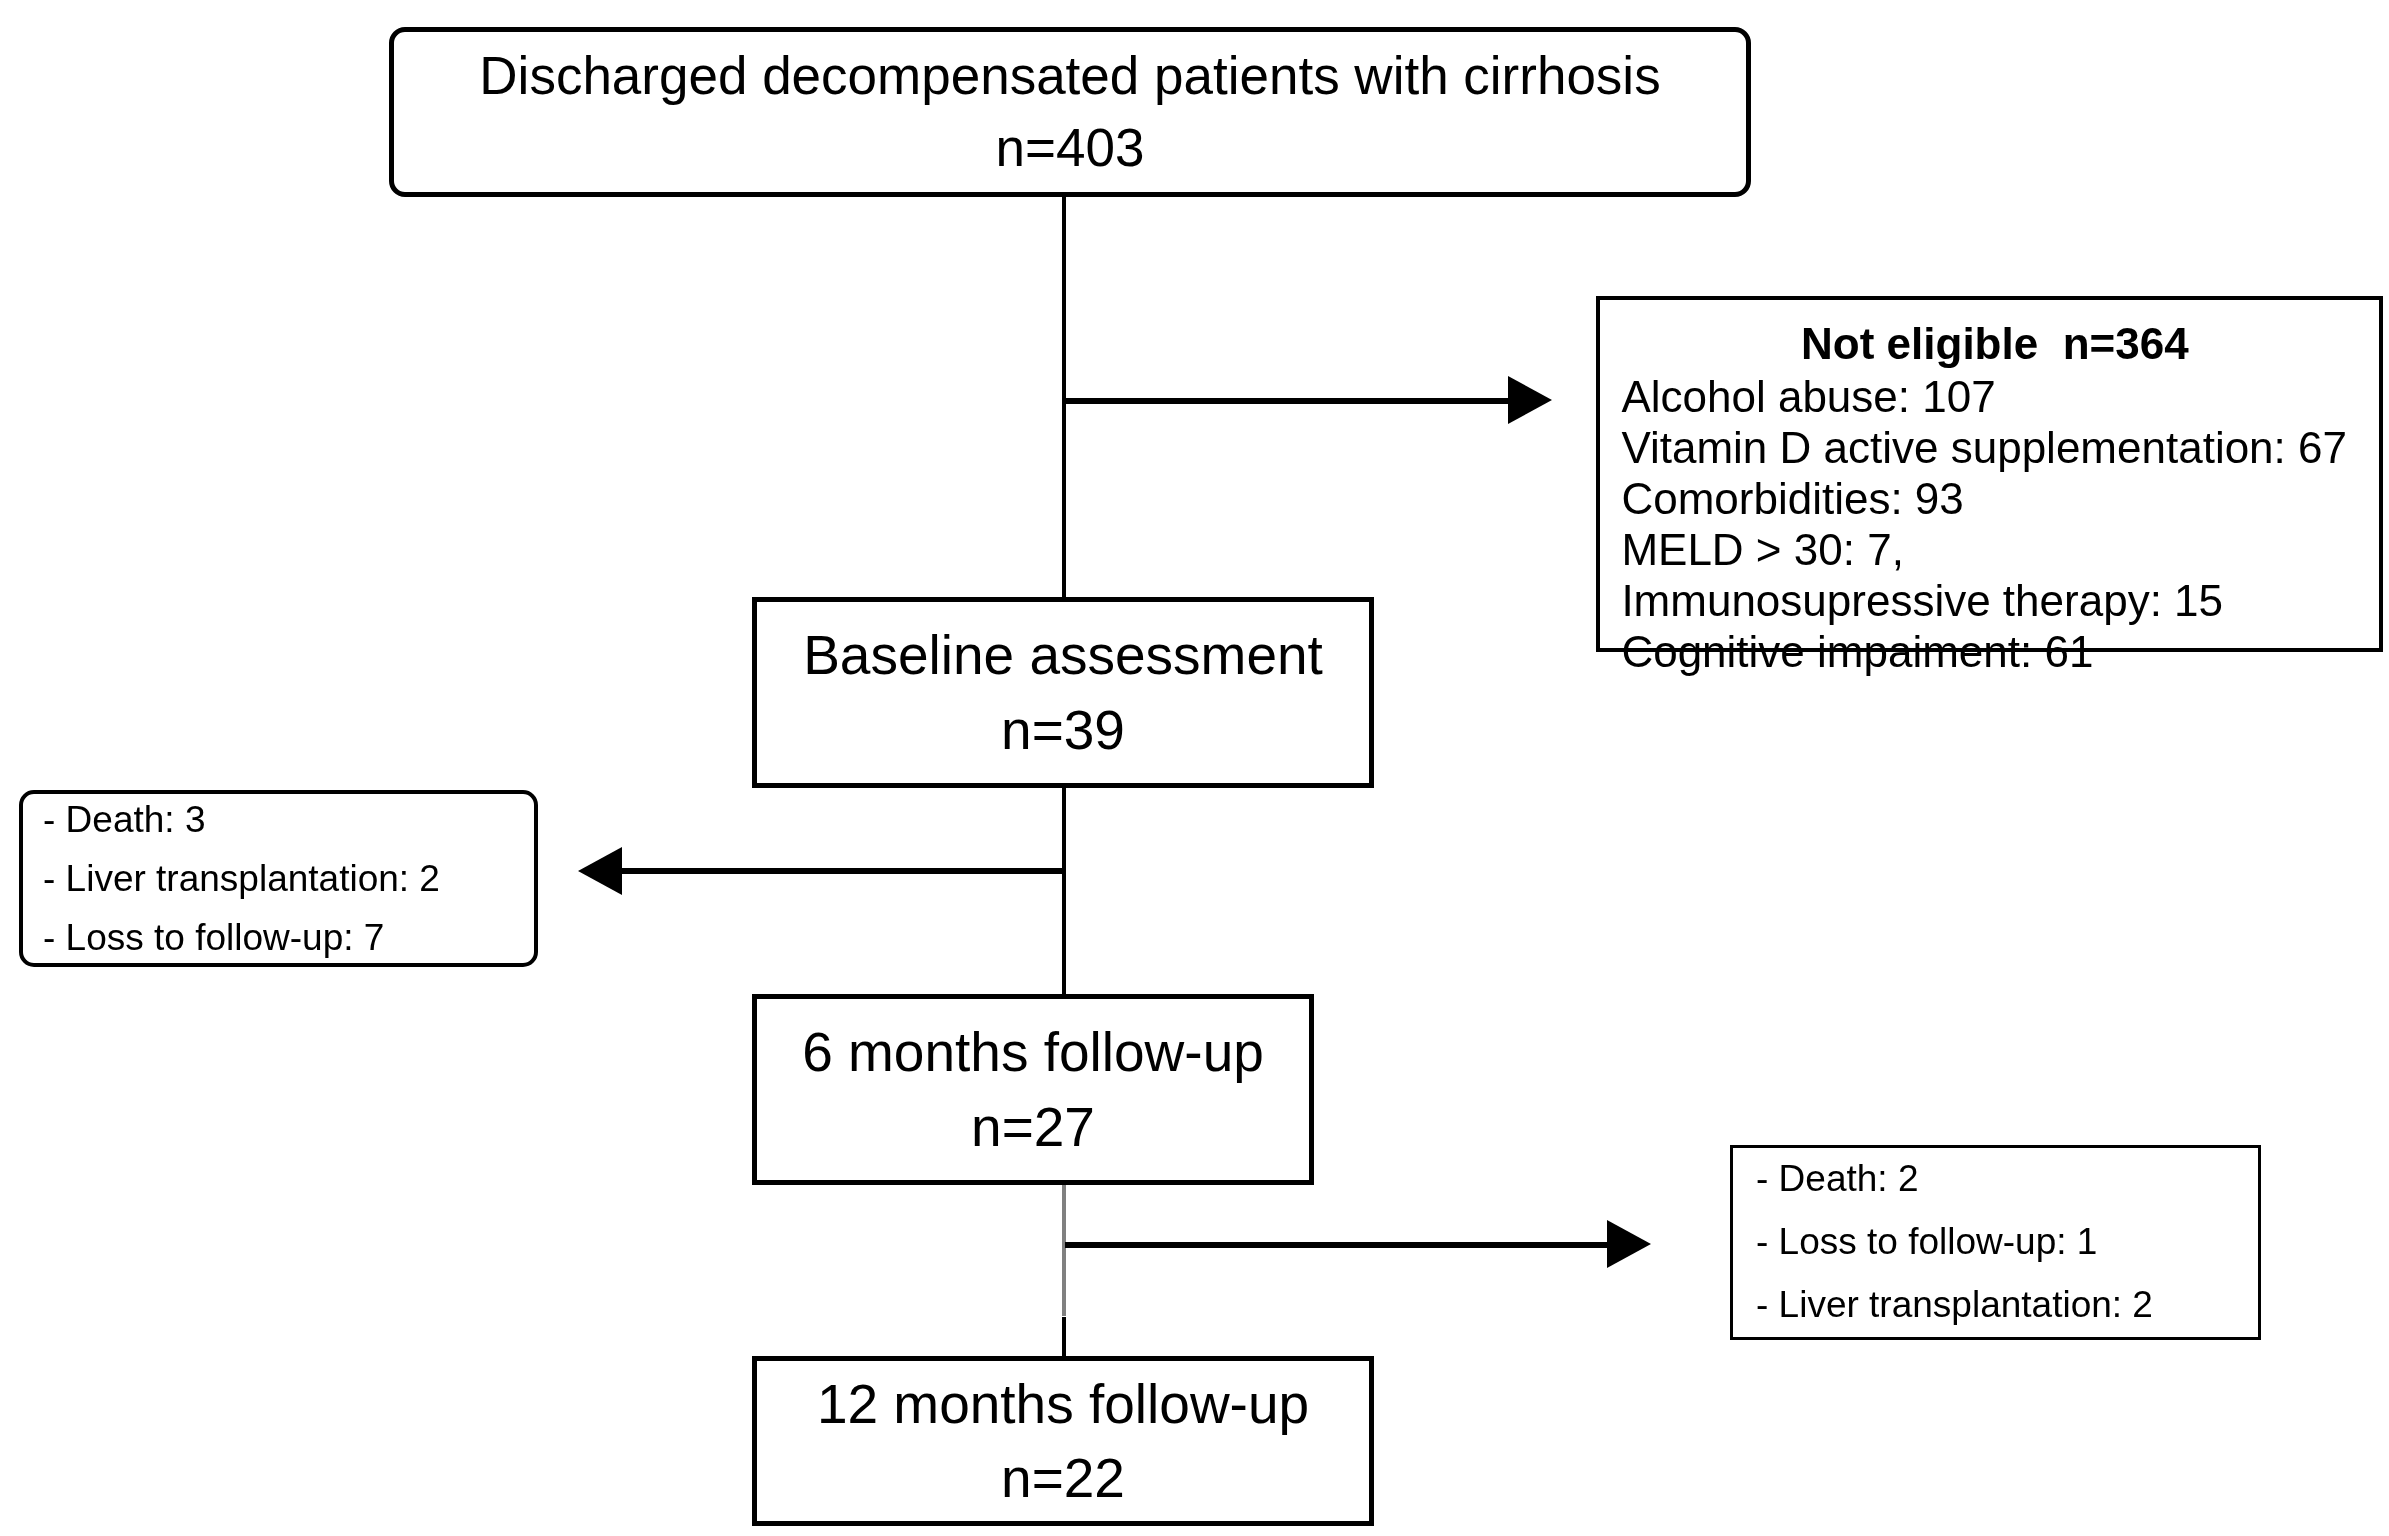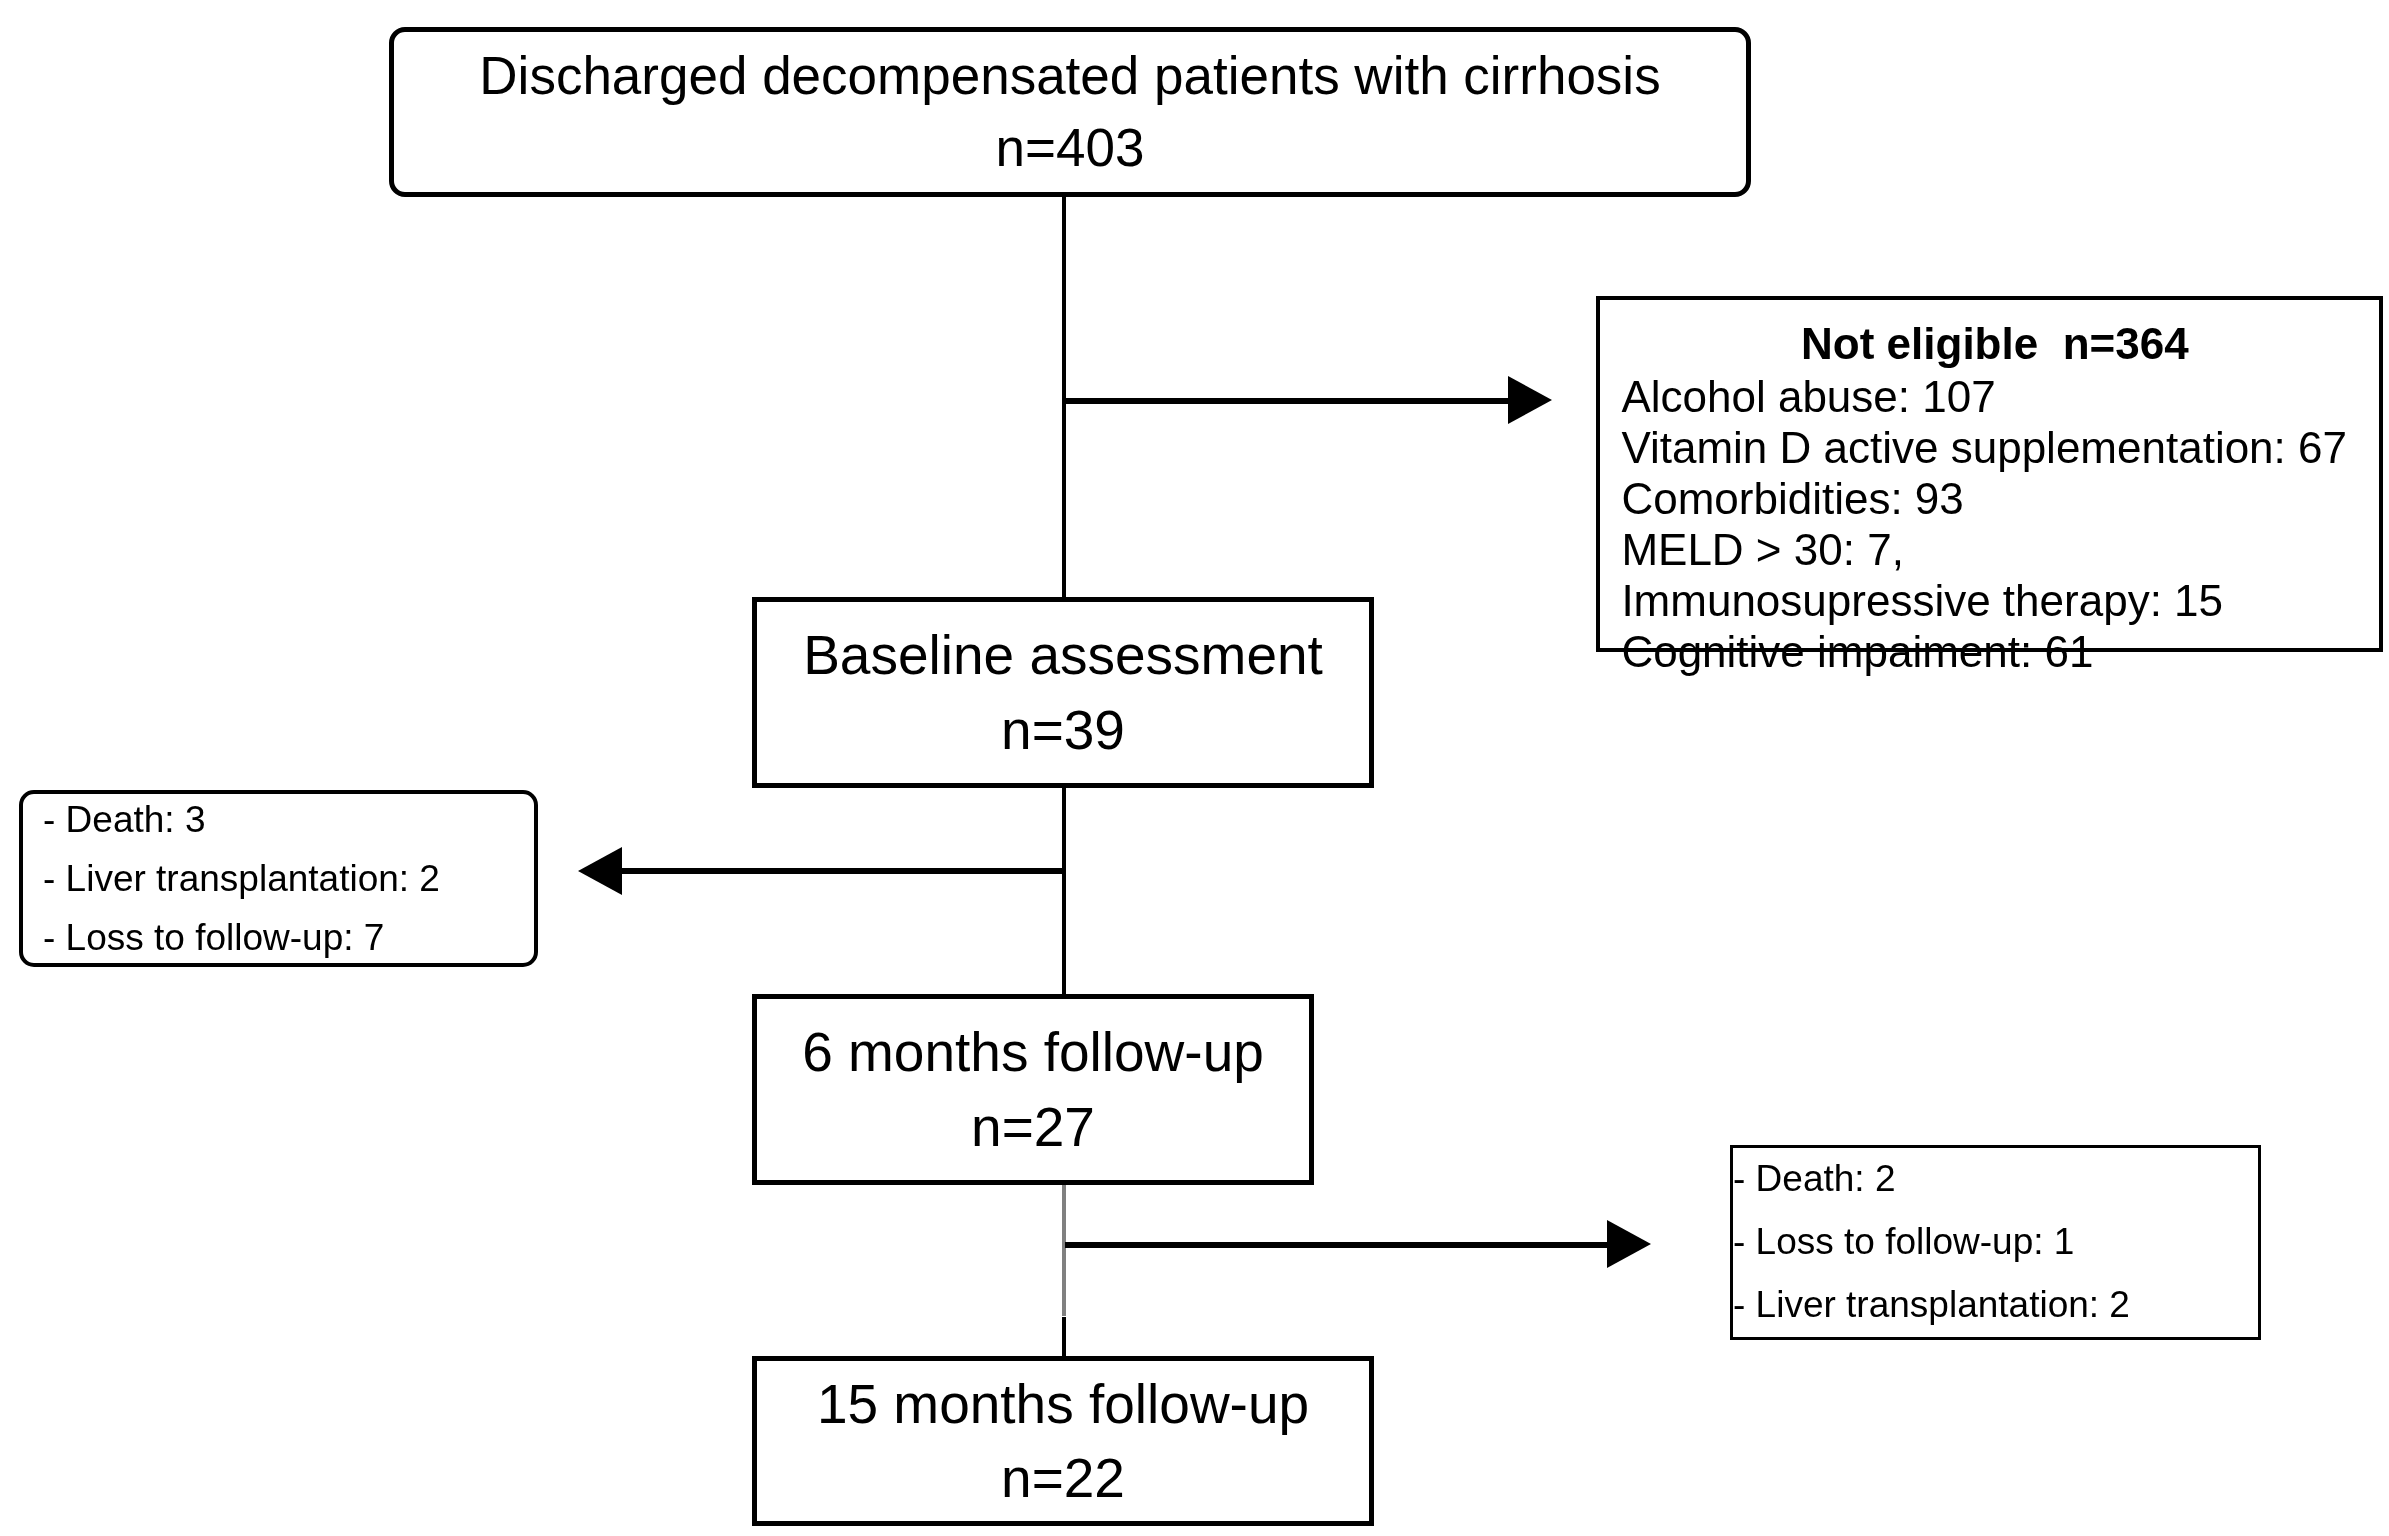--- a/index.html
+++ b/index.html
@@ -62,20 +62,21 @@
   .left-dropout-box {
     left: 19px; top: 790px; width: 519px; height: 177px;
     border-width: 4.6px;
     padding-left: 20px;
     line-height: 1.6;
     border-radius: 15px;
   }
   .right-dropout-box {
     left: 1730px; top: 1145px; width: 531px; height: 195px;
     border-width: 3.8px;
+    padding-left: 23px;
     line-height: 1.7;
   }
 
   .vline {
     position: absolute;
     width: 3.8px;
     background: #000000;
   }
   .v-top { left: 1062px; top: 192px; height: 406px; }
   .v-mid { left: 1062px; top: 785px; height: 211px; }
@@ -153,18 +154,18 @@
     <div>n=27</div>
   </div>
 
   <div class="box note-box dropout-box right-dropout-box">
     <div>- Death: 2</div>
     <div>- Loss to follow-up: 1</div>
     <div>- Liver transplantation: 2</div>
   </div>
 
   <div class="box main-box twelve-box">
-    <div>15 months follow-up</div>
+    <div>12 months follow-up</div>
     <div>n=22</div>
   </div>
 
 </div>
 
 
 </body></html>

